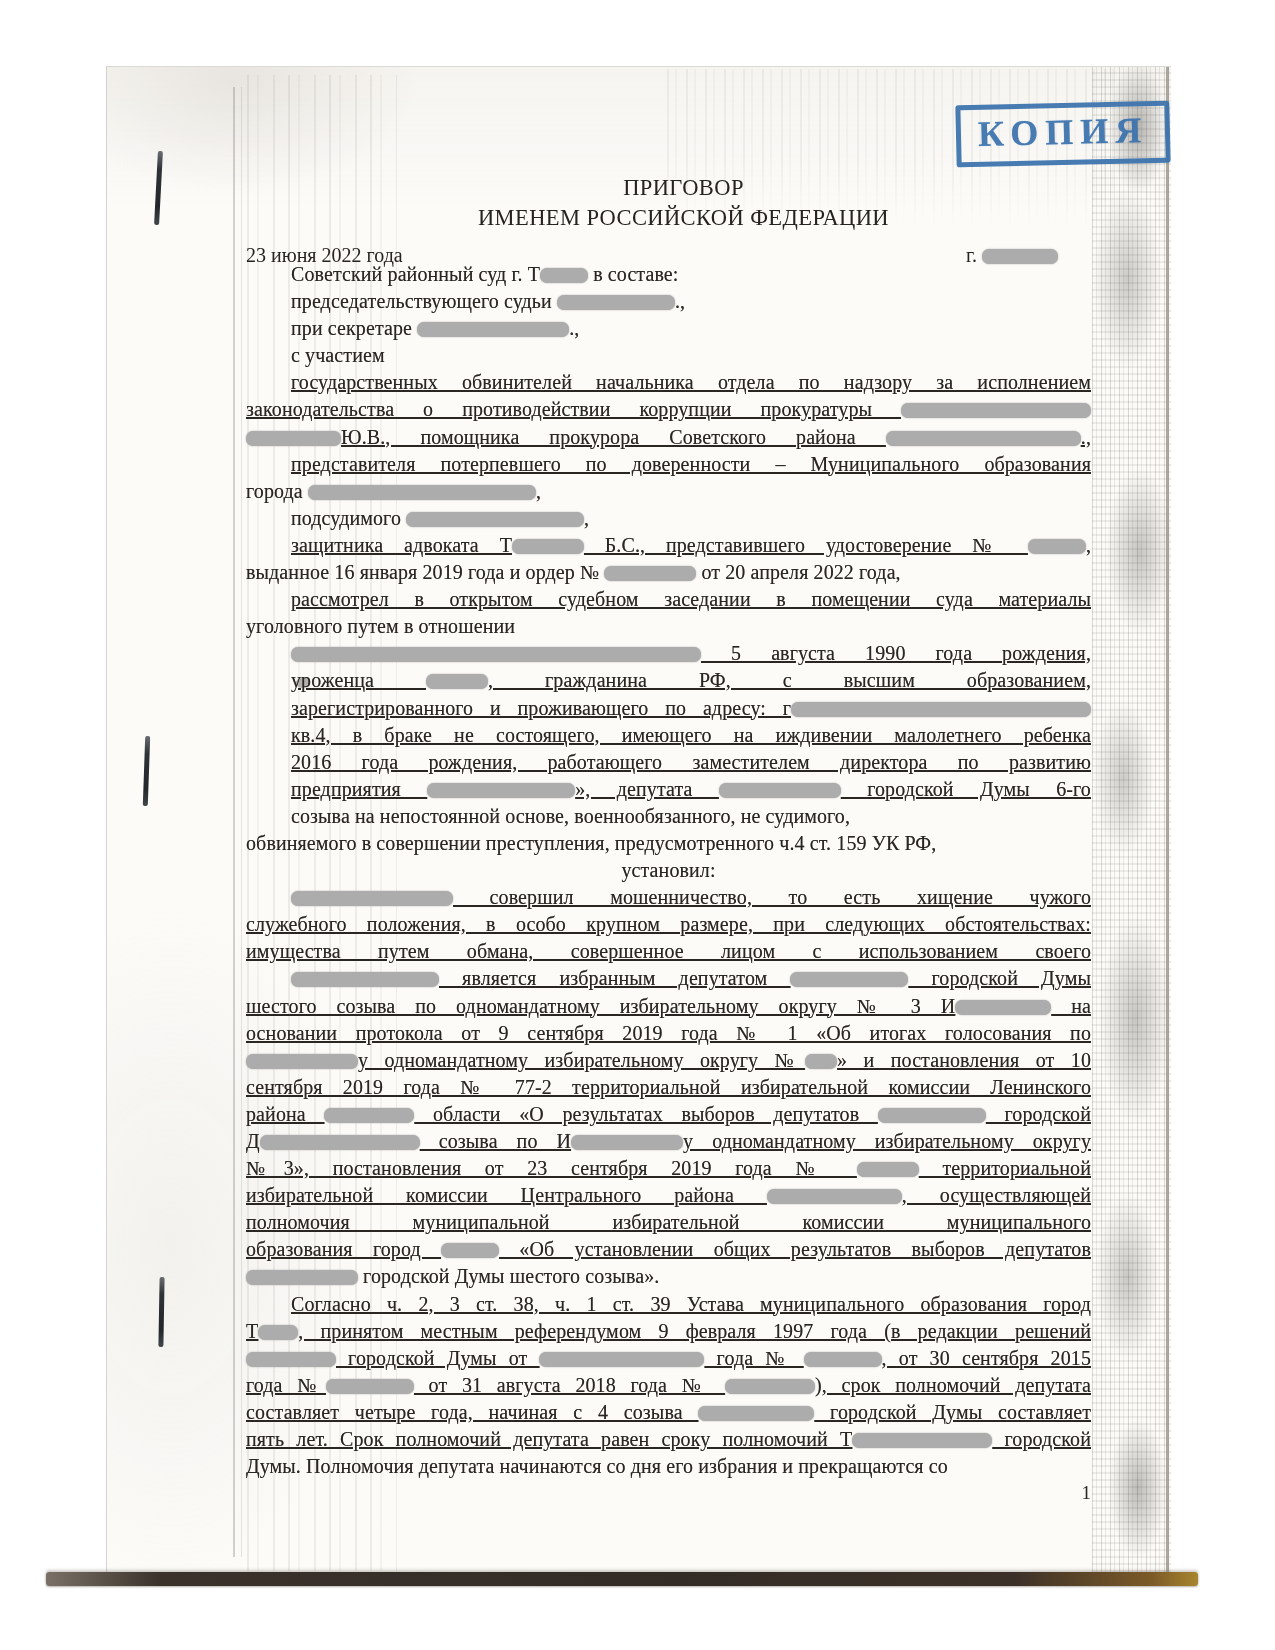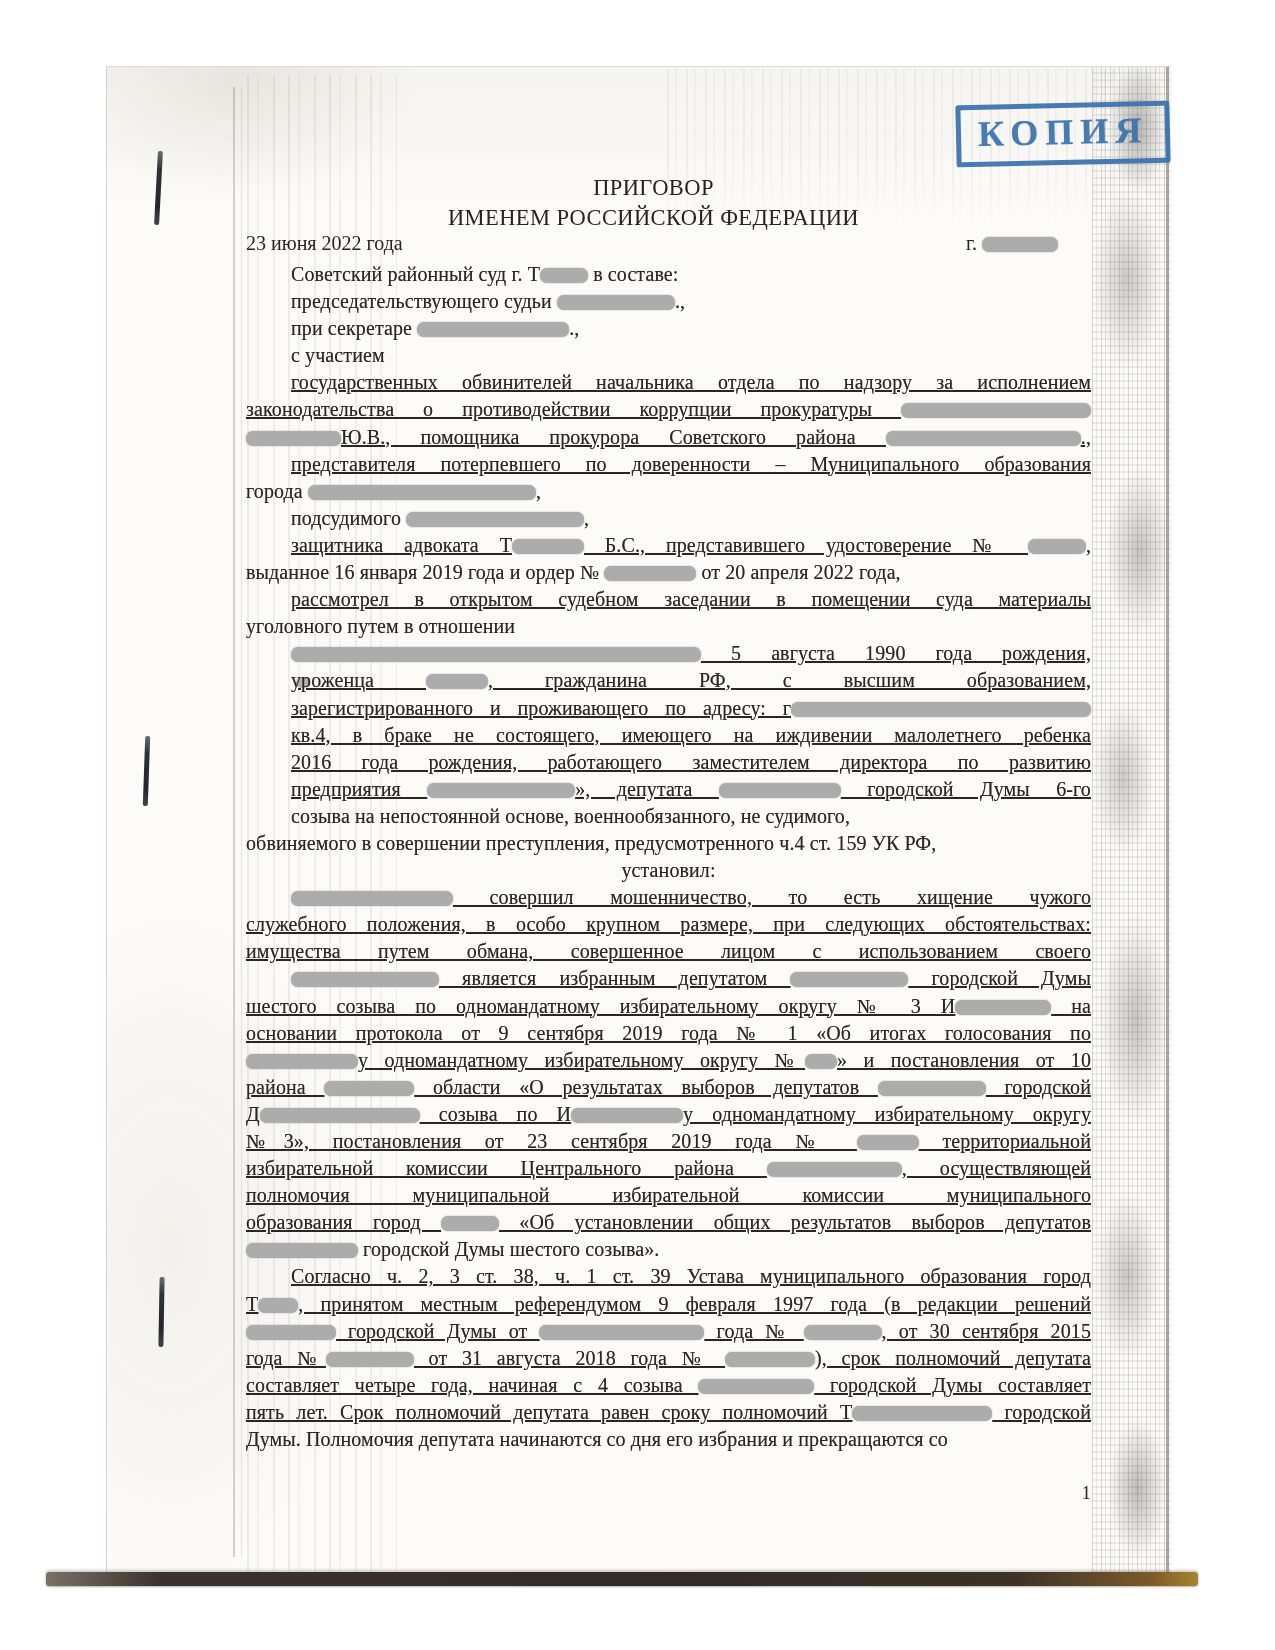--- a/index.html
+++ b/index.html
@@ -68,25 +68,25 @@
   .stamp{
     position:absolute;left:849px;top:36px;
     border:5px solid #3a72ad;border-radius:3px;
     padding:3px 17px 7px;transform:rotate(-1.3deg);
     color:#3a72ad;font-weight:bold;font-size:36px;letter-spacing:7px;
     font-family:"Liberation Serif","DejaVu Serif",serif;
     opacity:.93;text-shadow:0 0 1px rgba(58,114,173,.55);
   }
   
   .title-block{
-    position:absolute;left:124px;top:106px;width:845px;text-align:center;
+    position:absolute;left:154px;top:106px;width:845px;text-align:center;
     font-size:22.5px;line-height:30px;letter-spacing:.4px;color:#272320;
   }
   .date-row{
-    position:absolute;left:139px;top:165px;width:845px;font-size:20px;color:#272320;
+    position:absolute;left:139px;top:177px;width:845px;font-size:20px;color:#272320;
     display:flex;justify-content:space-between;align-items:flex-end;
   }
   .date-row .place{margin-right:33px;}
   .doc-body{
     position:absolute;left:139px;top:194px;width:845px;
     font-size:20px;line-height:27.1px;letter-spacing:.1px;color:#2a2622;
     text-shadow:0 0 .4px rgba(46,42,38,.55);
   }
   .line{width:100%;box-sizing:border-box;white-space:normal;}
   .jst{text-align:justify;text-align-last:justify;text-decoration:underline;}
@@ -157,20 +157,21 @@
         <div class="line lft" style="padding-left: 45px;">созыва на непостоянной основе, военнообязанного, не судимого,</div>
         <div class="line lft">обвиняемого в совершении преступления, предусмотренного ч.4 ст. 159 УК РФ,</div>
         <div class="line ctr">установил:</div>
         <div class="line jst" style="padding-left: 45px;"><span class="bar" style="width: 162px;"></span> совершил мошенничество, то есть хищение чужого</div>
         <div class="line jst">служебного положения, в особо крупном размере, при следующих обстоятельствах:</div>
         <div class="line jst">имущества путем обмана, совершенное лицом с использованием своего</div>
         <div class="line jst" style="padding-left: 45px;"><span class="bar" style="width: 148px;"></span> является избранным депутатом <span class="bar" style="width: 118px;"></span> городской Думы</div>
         <div class="line jst">шестого созыва по одномандатному избирательному округу № 3 И<span class="bar" style="width: 96px;"></span> на</div>
         <div class="line jst">основании протокола от 9 сентября 2019 года № 1 «Об итогах голосования по</div>
         <div class="line jst"><span class="bar" style="width: 112px;"></span>у одномандатному избирательному округу №<span class="bar" style="width: 32px;"></span>» и постановления от 10</div>
+        <div class="line jst">сентября 2019 года № 77-2 территориальной избирательной комиссии Ленинского</div>
         <div class="line jst">района <span class="bar" style="width: 90px;"></span> области «О результатах выборов депутатов <span class="bar" style="width: 108px;"></span> городской</div>
         <div class="line jst">Д<span class="bar" style="width: 160px;"></span> созыва по И<span class="bar" style="width: 112px;"></span>у одномандатному избирательному округу</div>
         <div class="line jst">№3», постановления от 23 сентября 2019 года № <span class="bar" style="width: 62px;"></span> территориальной</div>
         <div class="line jst">избирательной комиссии Центрального района <span class="bar" style="width: 135px;"></span>, осуществляющей</div>
         <div class="line jst">полномочия муниципальной избирательной комиссии муниципального</div>
         <div class="line jst">образования город <span class="bar" style="width: 58px;"></span> «Об установлении общих результатов выборов депутатов</div>
         <div class="line lft"><span class="bar" style="width: 112px;"></span> городской Думы шестого созыва».</div>
         <div class="line jst" style="padding-left: 45px;">Согласно ч. 2, 3 ст. 38, ч. 1 ст. 39 Устава муниципального образования город</div>
         <div class="line jst">Т<span class="bar" style="width: 40px;"></span>, принятом местным референдумом 9 февраля 1997 года (в редакции решений</div>
         <div class="line jst"><span class="bar" style="width: 90px;"></span> городской Думы от <span class="bar" style="width: 165px;"></span> года № <span class="bar" style="width: 78px;"></span>, от 30 сентября 2015</div>

